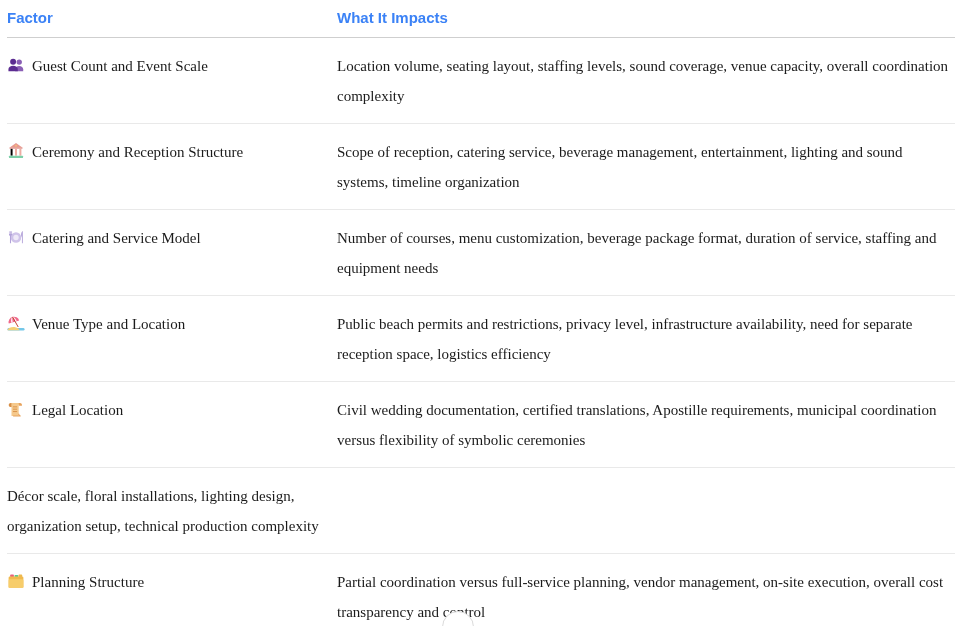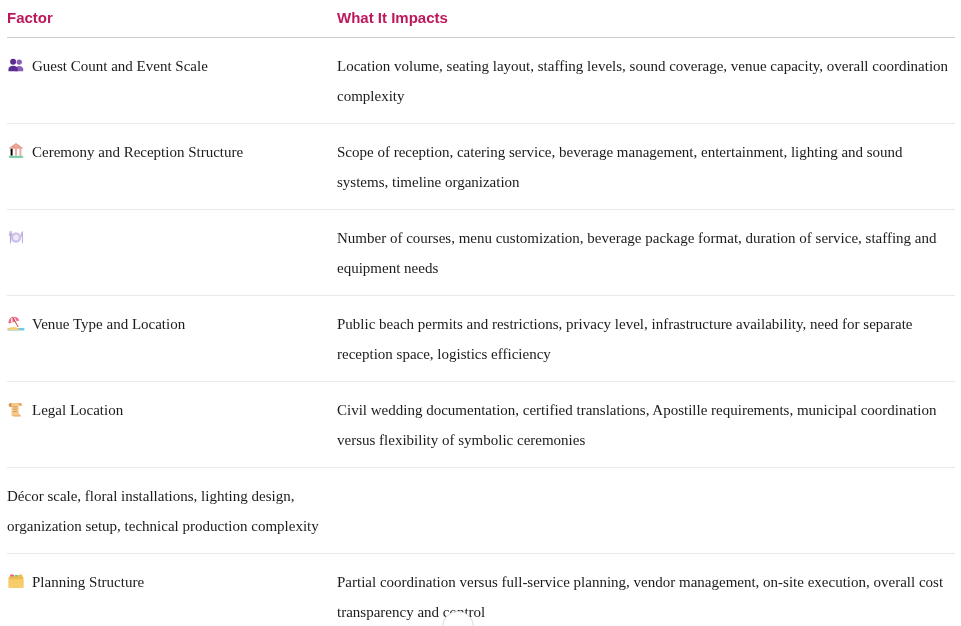--- a/index.html
+++ b/index.html
@@ -19,21 +19,21 @@
   .thead {
     display: grid;
     grid-template-columns: 330px 1fr;
     padding: 8px 0 9px 0;
     border-bottom: 1px solid #cfcfcf;
   }
   .th {
     font-size: 15px;
     font-weight: bold;
     line-height: 20px;
-    color: #be185d;
+    color: #3b82f6;
   }
   .trow {
     display: grid;
     grid-template-columns: 330px 1fr;
     padding: 13px 0 12px 0;
     border-bottom: 1px solid #e9e9e9;
     font-family: Liberation Serif, serif;
   }
   .trow:last-child { border-bottom: none; }
   .factor-cell {
@@ -101,21 +101,21 @@
             </svg></span><span>Ceremony and Reception Structure</span></div>
     <div class="impacts-cell">Scope of reception, catering service, beverage management, entertainment, lighting and sound systems, timeline organization</div>
   </div>
 
   <div class="trow">
     <div class="factor-cell"><span class="emoji"><svg viewBox="0 0 20 20">
               <circle cx="10" cy="10.5" r="5.8" fill="#cfc3e9"></circle>
               <circle cx="10" cy="10.5" r="3" fill="#efeaf8"></circle>
               <path d="M2.2 3.5v3.6c0 .9.5 1.5 1.1 1.6V17h1.2V8.7c.6-.1 1.1-.7 1.1-1.6V3.5h-.8v3.2h-.6V3.5h-.8v3.2h-.6V3.5z" fill="#b3a3d9"></path>
               <path d="M17.6 3.3c-1.1.2-2 2-2 4.2 0 1.3.4 2.3 1 2.7V17h1z" fill="#b3a3d9"></path>
-            </svg></span></div>
+            </svg></span><span>Catering and Service Model</span></div>
     <div class="impacts-cell">Number of courses, menu customization, beverage package format, duration of service, staffing and equipment needs</div>
   </div>
 
   <div class="trow">
     <div class="factor-cell"><span class="emoji"><svg viewBox="0 0 20 20">
               <rect x="0.5" y="15.6" width="19" height="2.6" rx="1.3" fill="#74c7e8"></rect>
               <path d="M0.5 18c.8-2.6 4.6-4 8.6-3.4 2.6.4 4.3 1.7 4.8 3.4z" fill="#f4cf73"></path>
               <g transform="rotate(-16 7.5 8)">
                 <path d="M1.5 9A6 6 0 0 1 13.5 9z" fill="#f0688b"></path>
                 <path d="M4.3 9C4.6 5.6 5.9 3.4 7.5 3 6.6 4.8 6.2 6.8 6.1 9z" fill="#fde9ef"></path>

